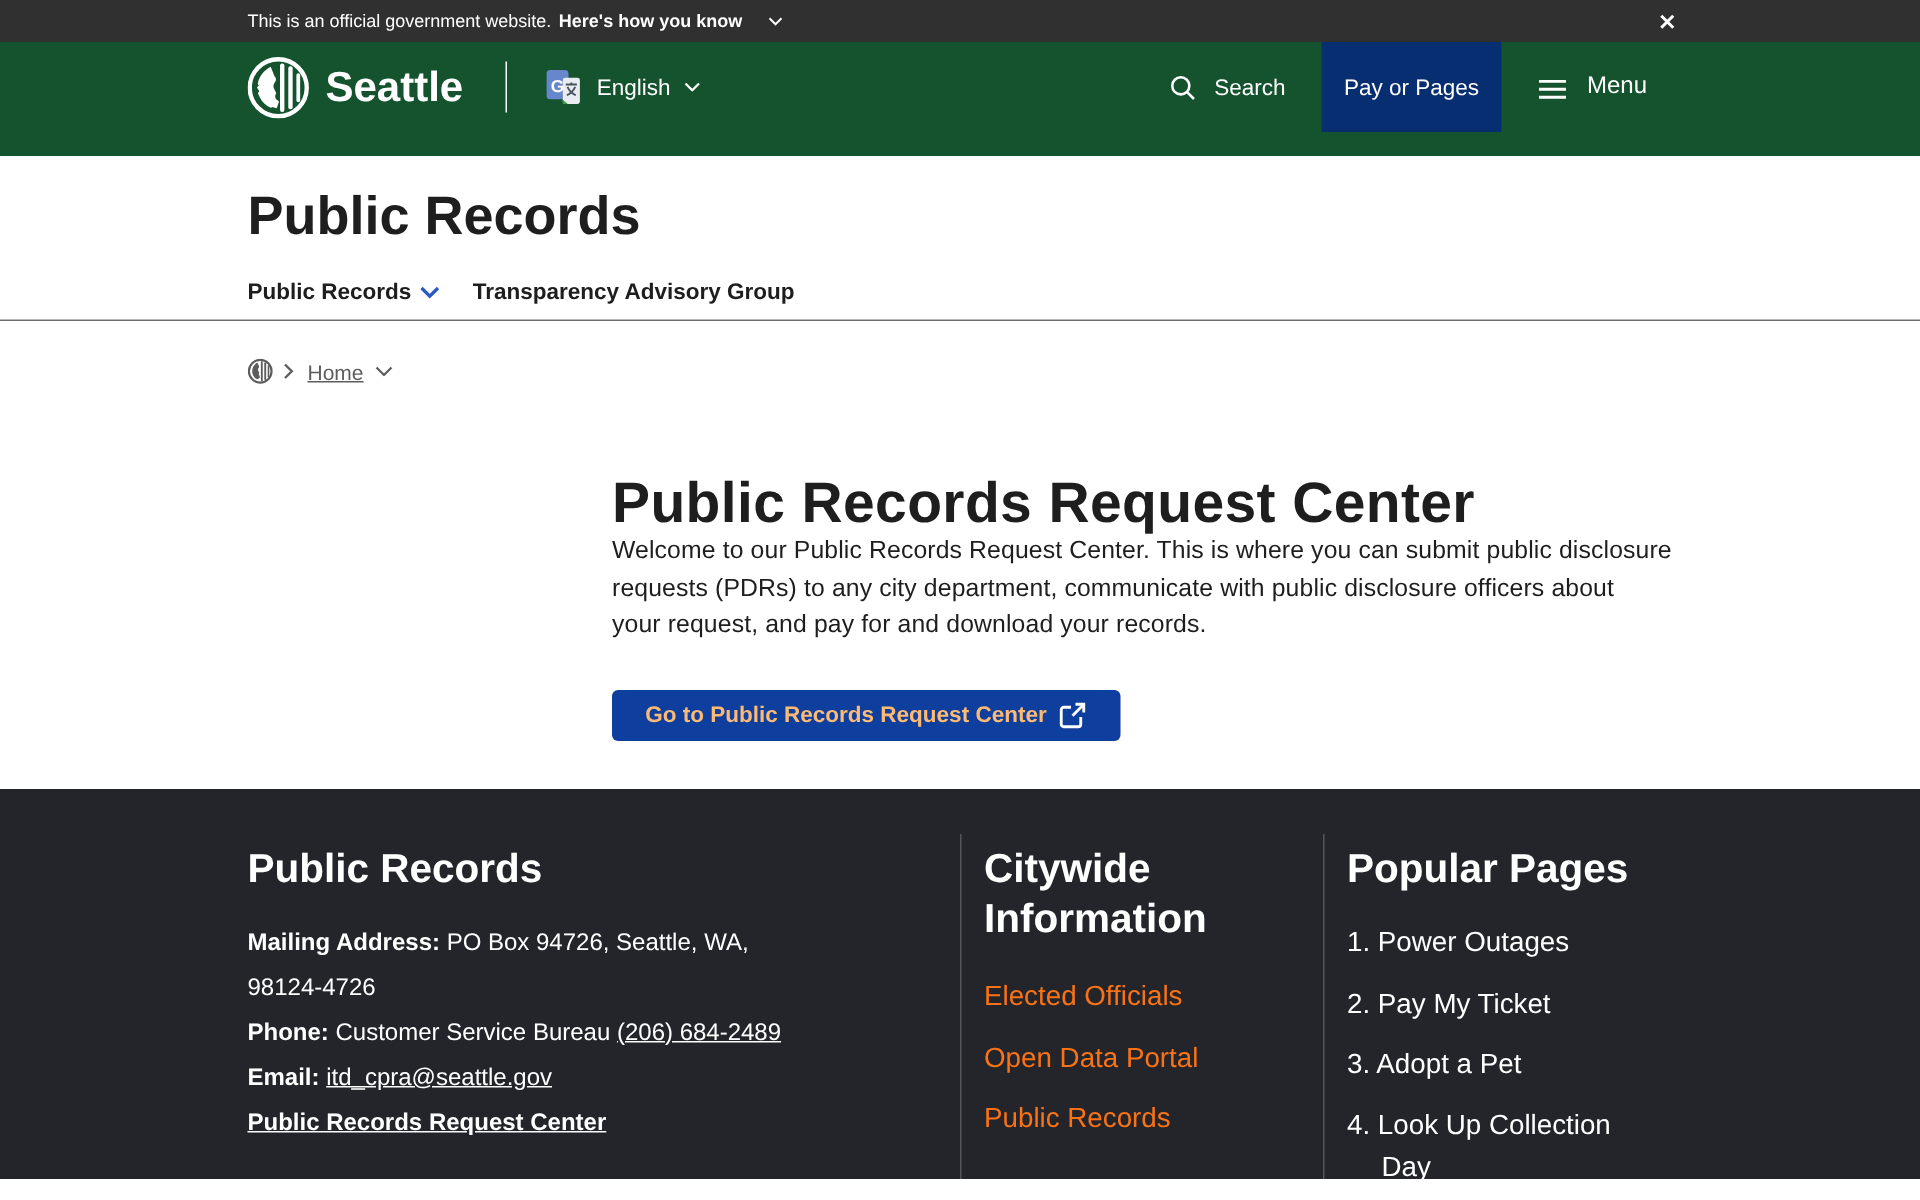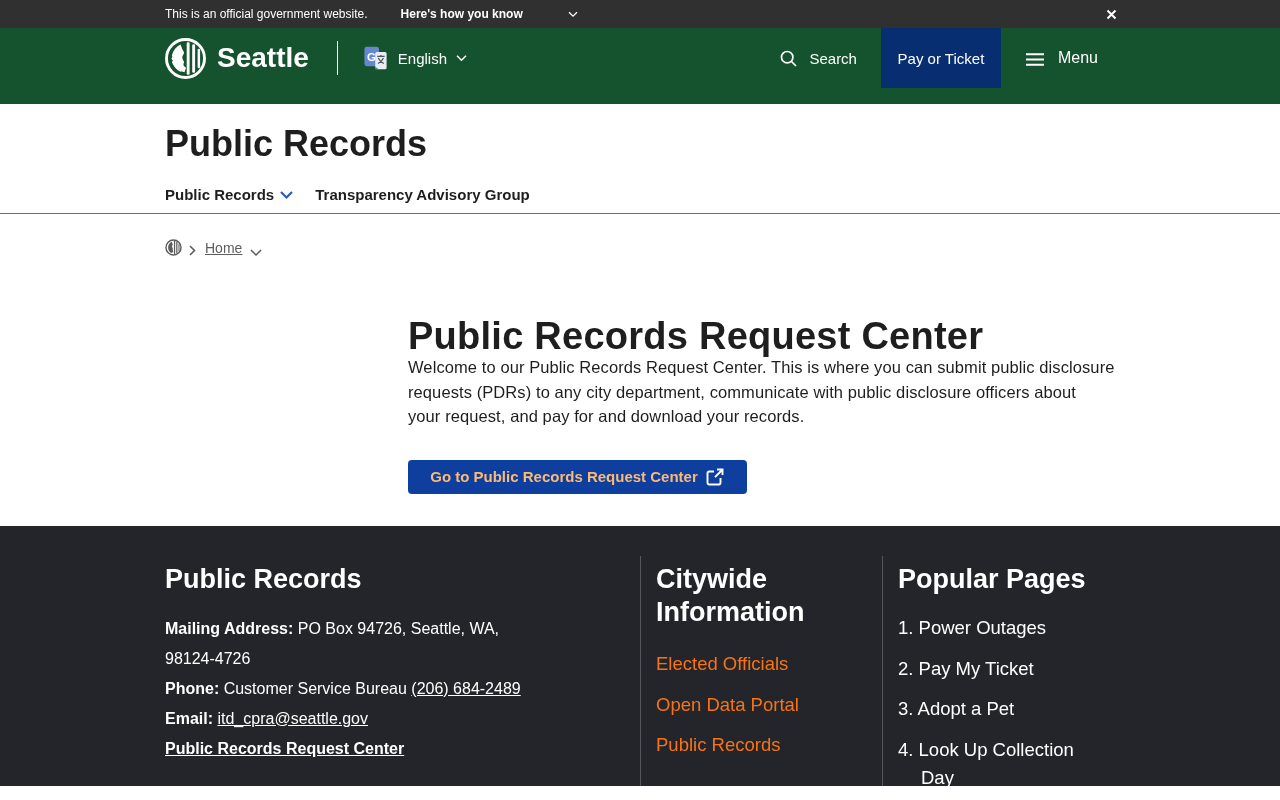--- a/index.html
+++ b/index.html
@@ -2,21 +2,21 @@
 <html><head>
 <meta charset="utf-8">
 <style>
 * { margin:0; padding:0; box-sizing:border-box; }
 html,body { width:1280px; height:800px; overflow:hidden; }
 body { font-family:"Liberation Sans",sans-serif; background:#fff; color:#1e1e1e; }
 .container { width:950px; margin:0 auto; position:relative; }
 
 
 .topbar { background:#303030; height:28px; color:#fff; }
-.topbar .container { display:flex; align-items:center; height:28px; font-size:12px;gap:28px; }
+.topbar .container { display:flex; align-items:center; height:28px; font-size:12px; }
 .topbar .bold { font-weight:bold; margin-left:5px; }
 .topbar svg.chev { margin-left:17px; }
 .topbar .close { margin-left:auto; margin-right:-3px; display:flex; }
 
 
 .header { background:#14532d; height:76px; }
 .header .container { display:flex; align-items:center; height:60px; color:#fff; }
 .logo { width:41px; height:41px; display:block; }
 .wordmark { font-size:28px; font-weight:bold; margin-left:11px; }
 .hdiv { width:1px; height:34px; background:#fff; margin-left:28px; }
@@ -33,21 +33,21 @@
 
 
 .titlewrap { border-bottom:1px solid #6f6f6f; }
 h1.pagetitle { font-size:36px; line-height:36px; font-weight:bold; color:#1e1e1e; padding-top:22px; }
 .sitenav { display:flex; align-items:center; margin-top:24px; padding-bottom:9px; font-size:15px; line-height:18px; font-weight:bold; color:#1e1e1e; }
 .sitenav .item1 { display:flex; align-items:center; }
 .sitenav .item1 svg { margin-left:5px; }
 .sitenav .item2 { margin-left:21px; }
 
 
-.breadcrumb { display:flex; align-items:flex-end; margin-top:25px; height:17px; color:#5d5d5d; font-size:14px; }
+.breadcrumb { display:flex; align-items:center; margin-top:25px; height:17px; color:#5d5d5d; font-size:14px; }
 .breadcrumb .home { color:#5d5d5d; text-decoration:underline; margin-left:9px; }
 .breadcrumb svg { display:block; }
 .breadcrumb .sep { margin-left:7px; }
 .breadcrumb .chev { margin-left:8px; }
 
 
 .main { margin-left:243px; width:710px; }
 h1.maintitle { font-size:38px; line-height:38px; font-weight:bold; letter-spacing:0.25px; color:#1e1e1e; margin-top:61px; }
 .main p { font-size:16.5px; letter-spacing:0.09px; line-height:24.7px; color:#1e1e1e; }
 .btn { display:inline-flex; align-items:center; justify-content:center; background:#0e3f9e; color:#fdba74; font-size:15px; font-weight:bold; border-radius:4px; height:34.5px; width:339px; margin-top:30.5px; }
@@ -110,21 +110,21 @@
         <path d="M1 .7l4.5 4.5L10 .7" stroke="#fff" stroke-width="1.5" fill="none"></path>
       </svg>
     <div class="hright">
       <div class="search">
         <svg width="17" height="17" viewBox="0 0 17 17">
             <circle cx="7.2" cy="7.2" r="5.7" stroke="#fff" stroke-width="1.7" fill="none"></circle>
             <path d="M11.5 11.5L16 16" stroke="#fff" stroke-width="1.7"></path>
           </svg>
         <span>Search</span>
       </div>
-      <div class="payapply">Pay or Ticket</div>
+      <div class="payapply">Pay or Pages</div>
       <div class="menu">
         <svg width="18" height="13" viewBox="0 0 18 13">
             <path d="M0 1.2h18M0 6.5h18M0 11.8h18" stroke="#fff" stroke-width="1.9"></path>
           </svg>
         <span>Menu</span>
       </div>
     </div>
   </div>
 </div>
 

